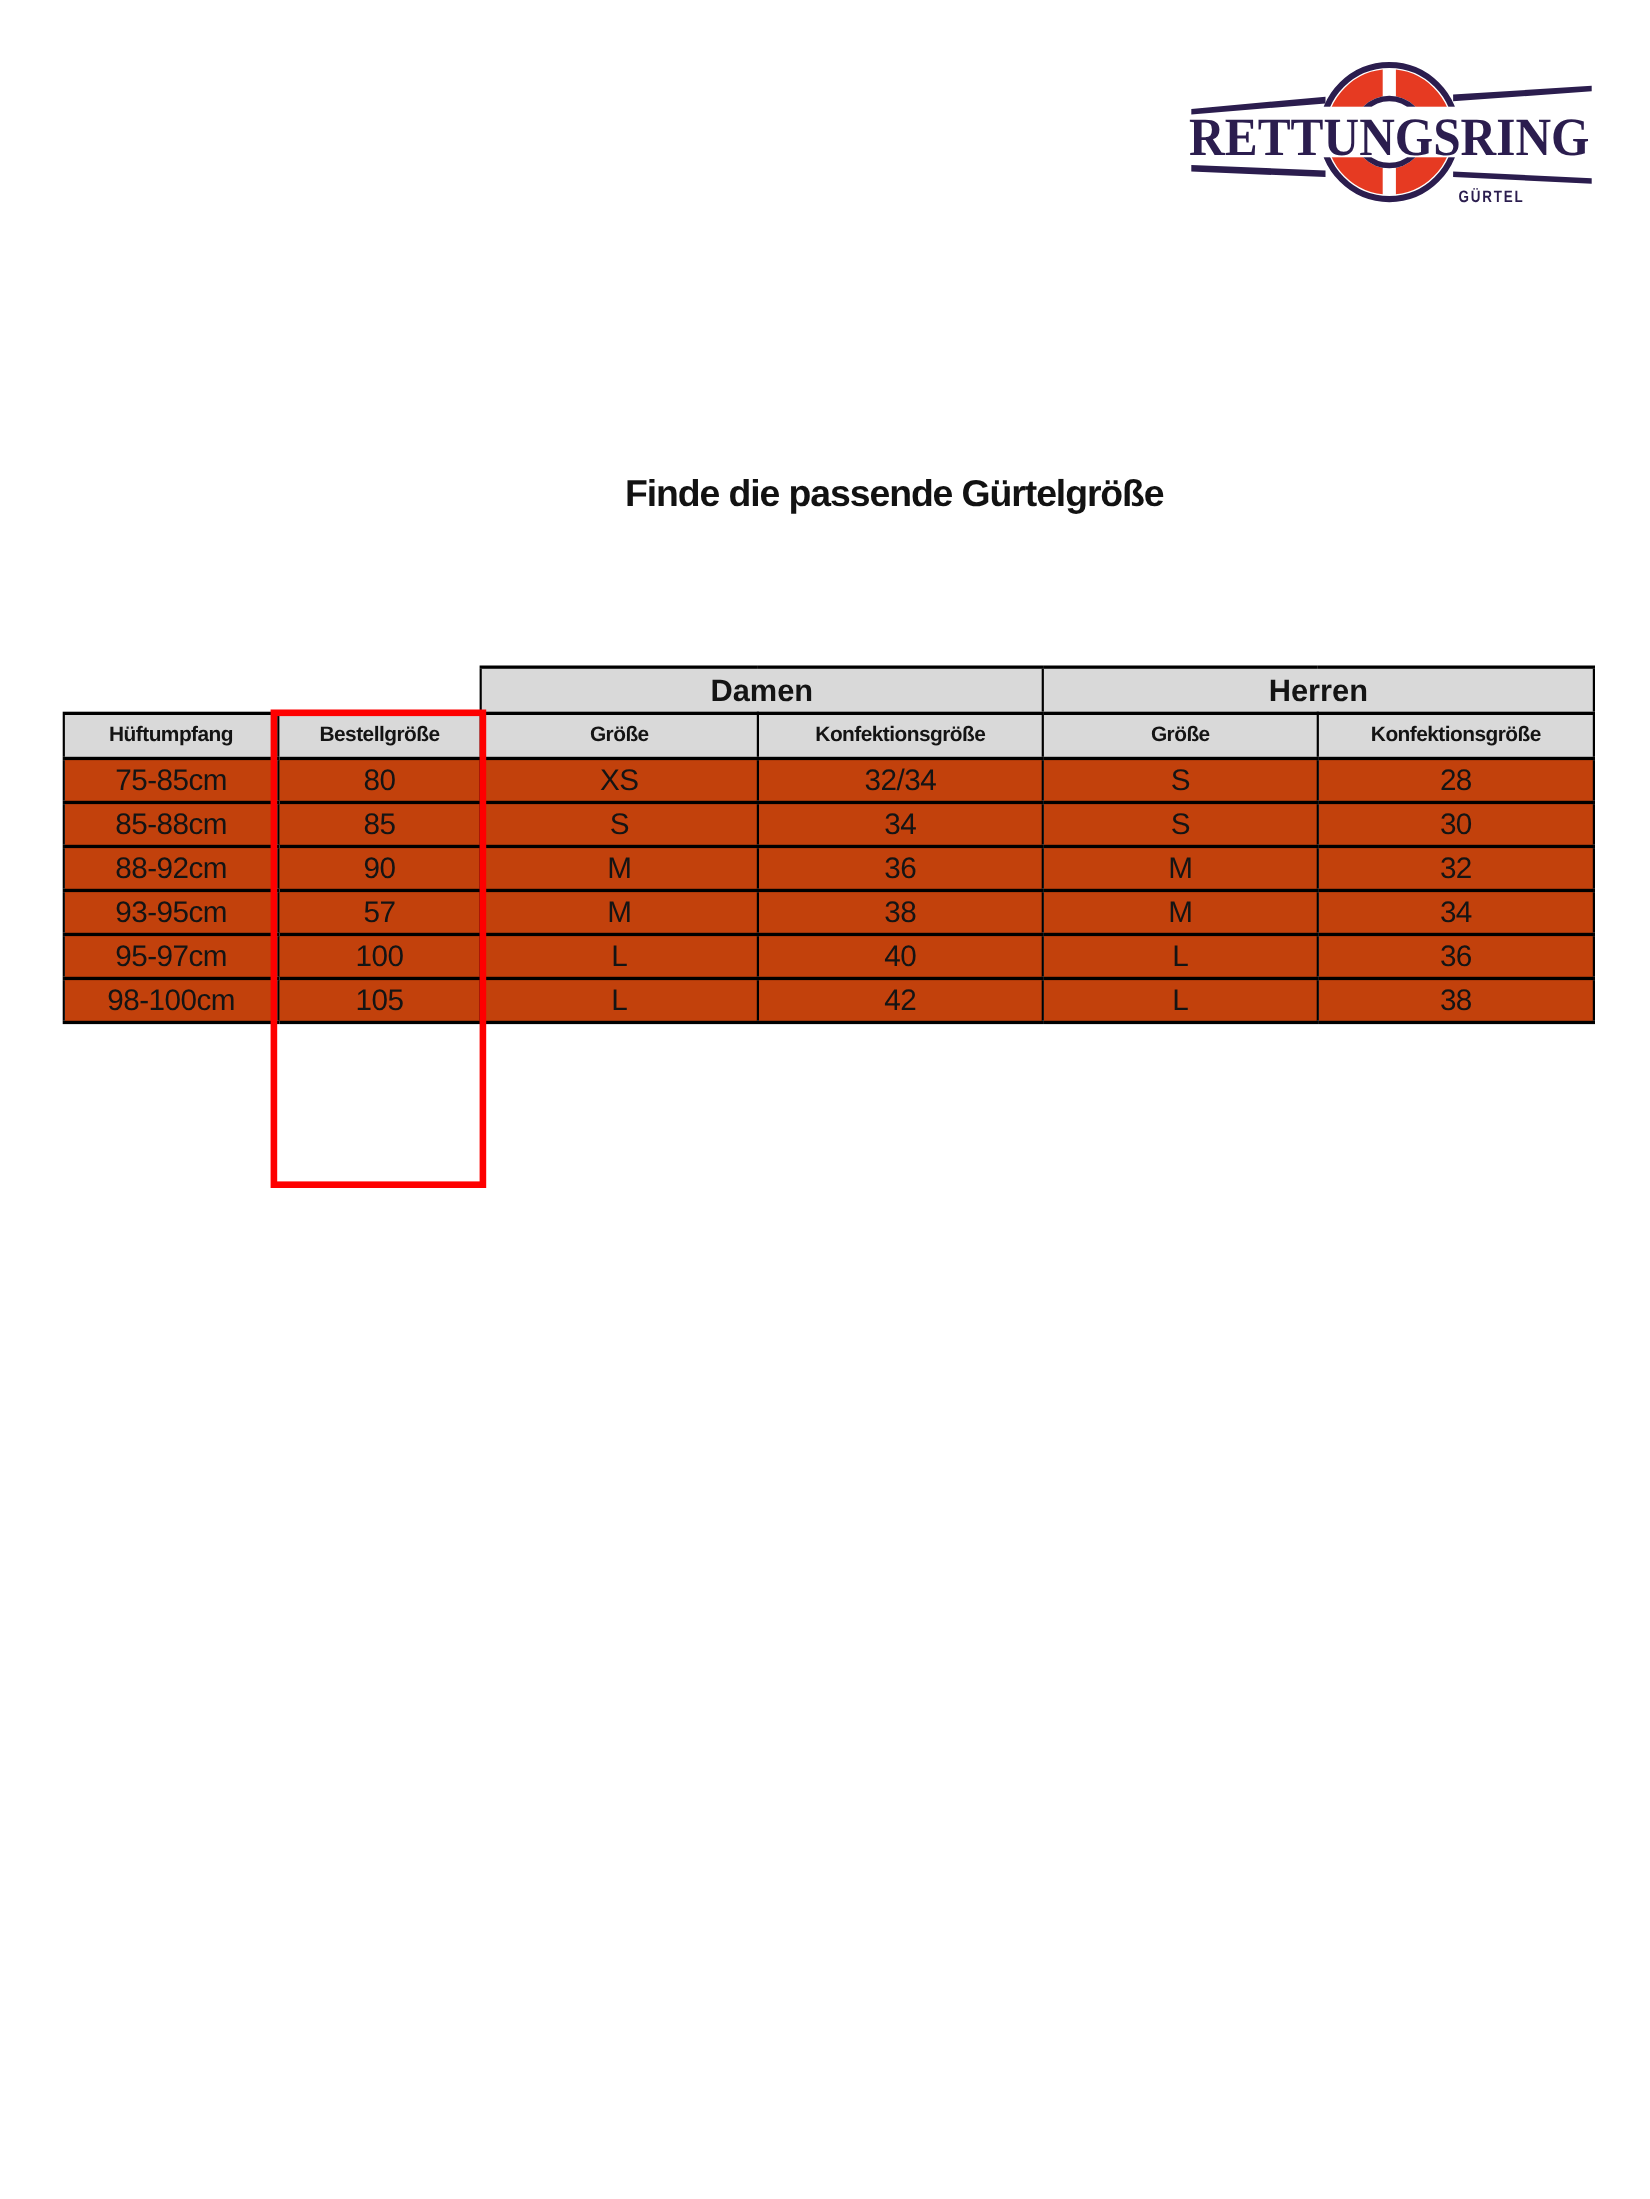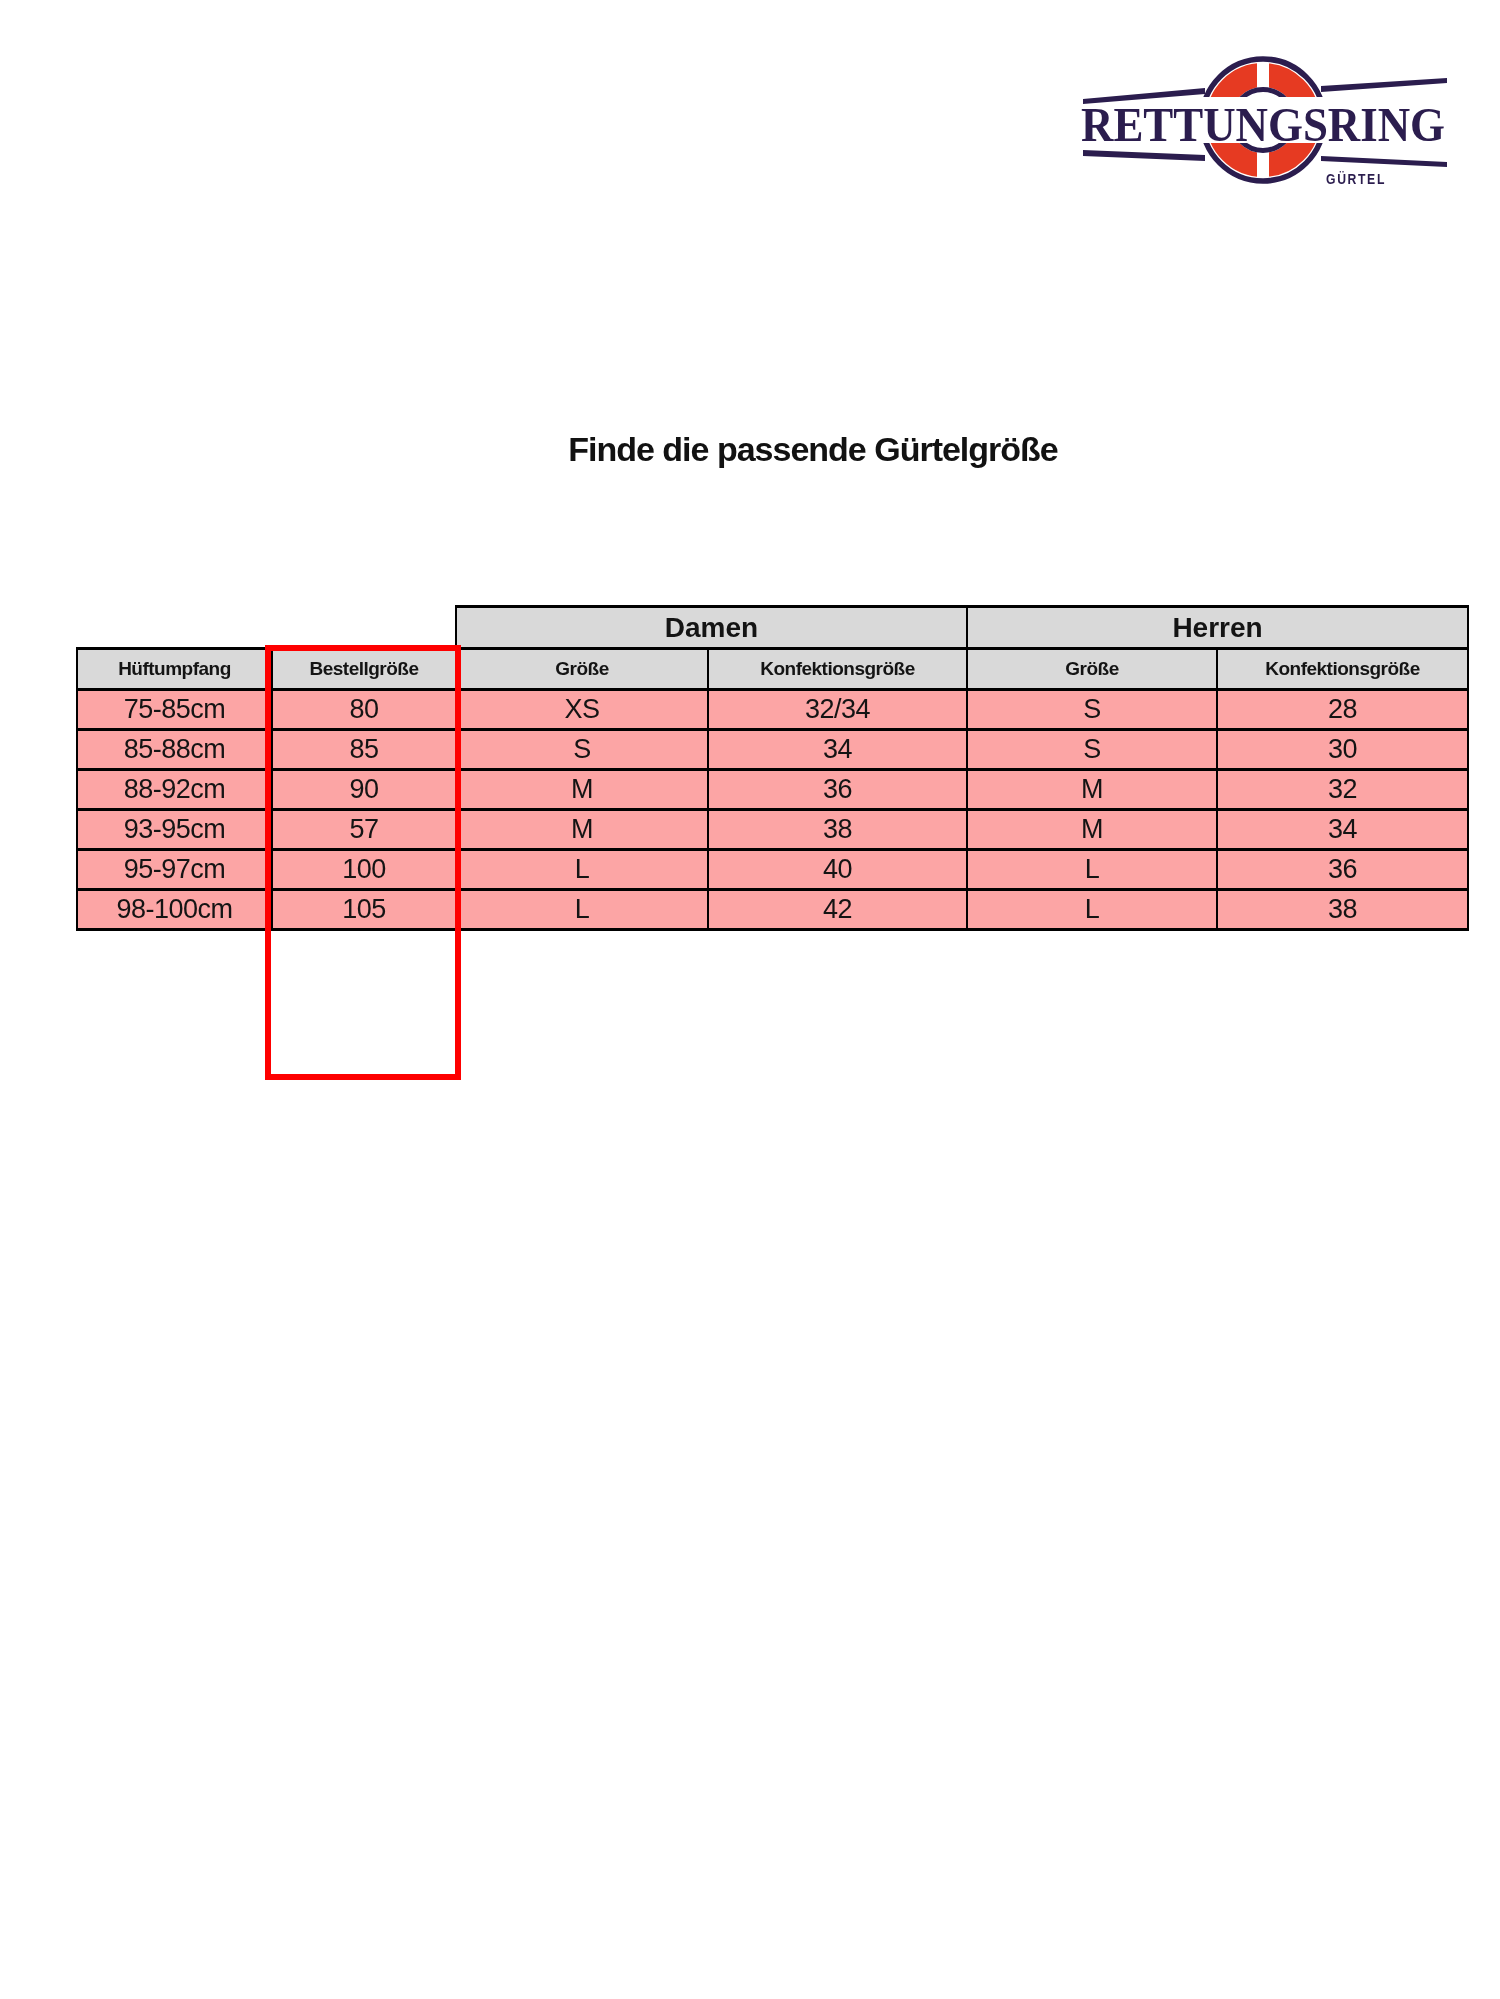--- a/index.html
+++ b/index.html
@@ -13,30 +13,30 @@
   body{
     width:1500px;height:1999px;background:#ffffff;position:relative;
     font-family:"Liberation Sans", sans-serif;color:var(--ink);overflow:hidden;
   }
   .logo{position:absolute;left:1075px;top:38px;width:380px;height:165px;}
   .title{
     position:absolute;left:200px;top:430px;width:1226px;
     text-align:center;font-size:34px;font-weight:bold;letter-spacing:-1px;
     color:#121212;margin:0;
   }
-  .table-wrap{position:absolute;left:57px;top:605px;width:1391px;margin-left:19px;}
+  .table-wrap{position:absolute;left:57px;top:605px;width:1391px;}
   table{border-collapse:collapse;table-layout:fixed;width:1391px;}
   th,td{
     border:2px solid #000;border-top-width:3px;border-bottom-width:3px;
     text-align:center;vertical-align:middle;padding:0;overflow:hidden;white-space:nowrap;
   }
   td.blank{border:none;background:#fff;}
   tr.ghead th{height:39px;font-size:28px;font-weight:bold;background:var(--header-bg);}
   tr.chead th{height:38px;font-size:19px;font-weight:bold;background:var(--header-bg);letter-spacing:-0.5px;}
-  tbody td{height:37px;font-size:27px;font-weight:normal;background:#fca5a5;letter-spacing:-0.5px;}
+  tbody td{height:37px;font-size:27px;font-weight:normal;background:#c2410c;letter-spacing:-0.5px;}
   .highlight{
     position:absolute;left:189px;top:40px;width:184px;height:423px;
     border:6px solid var(--highlight);pointer-events:none;
   }
 </style>
 </head>
 <body>
 
 <svg class="logo" viewBox="0 0 380 165" aria-hidden="true">
 

